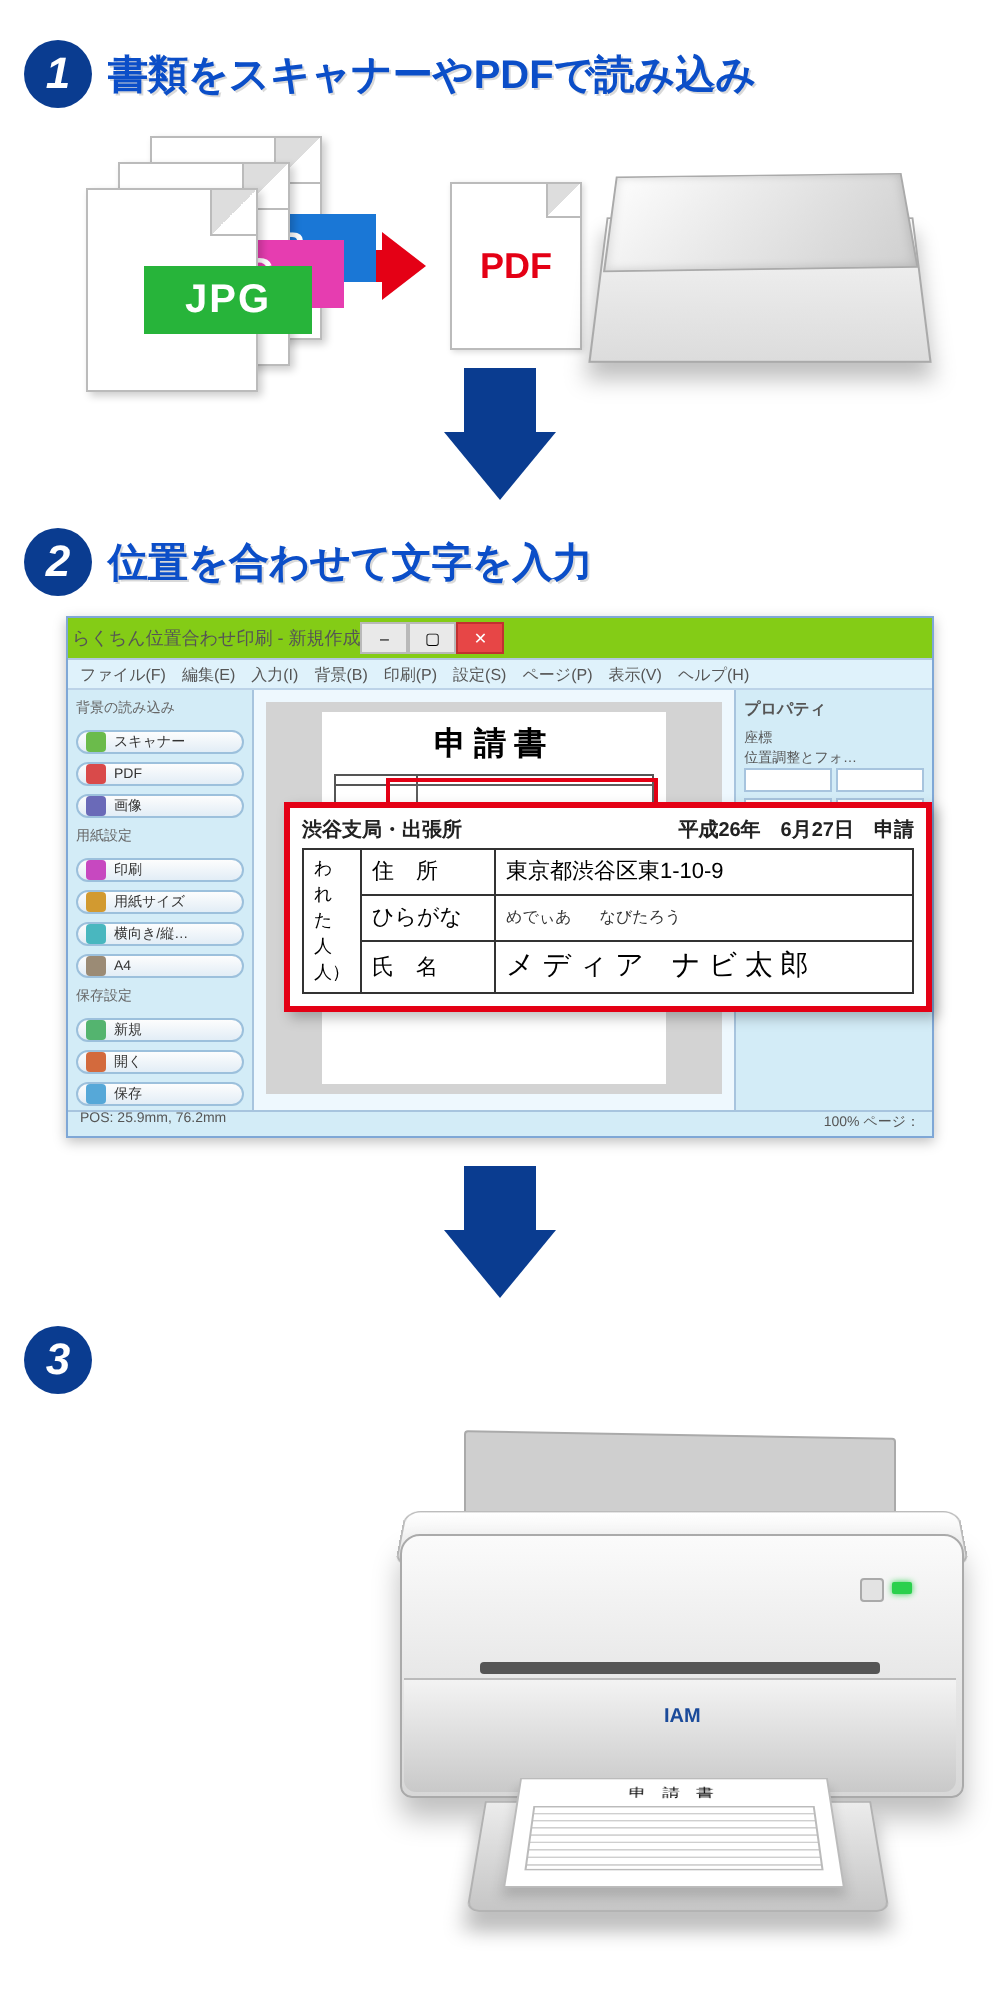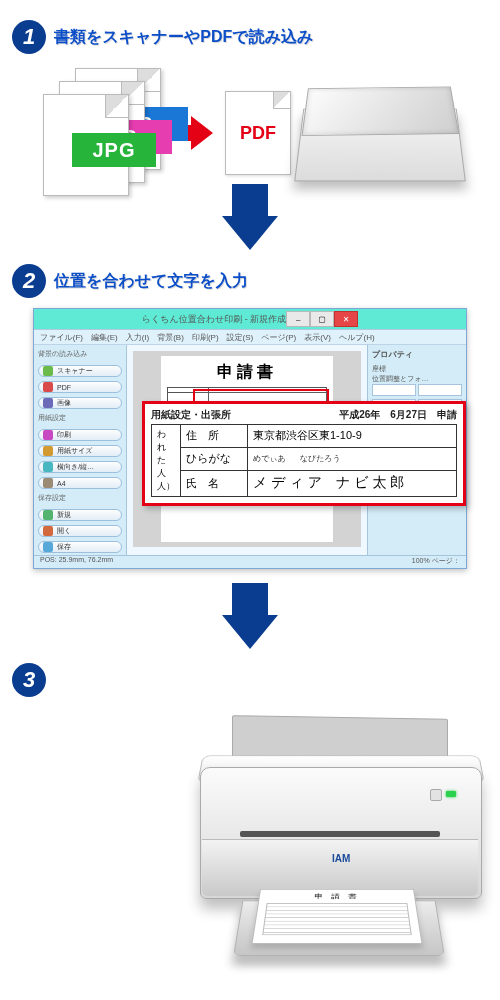--- a/index.html
+++ b/index.html
@@ -28,21 +28,21 @@
     display: flex; align-items: center; justify-content: center;
   }
   .step-badge span {
     color: #fff;
     font-weight: 700;
     font-size: 22px;
     font-style: italic;
   }
   .step-title {
     color: #0b4ec8;
-    font-size: 16px;
+    font-size: 20px;
     font-weight: 700;
     text-shadow: 1px 1px 0 rgba(0,0,0,0.15);
     white-space: nowrap;
   }
 
   
   .down-arrow {
     margin: 18px auto 14px auto;
     width: 0; height: 0;
     border-left: 28px solid transparent;
@@ -168,23 +168,23 @@
     width: 432px;
     margin: 10px auto 0 auto;
     border: 1px solid #7fa7d6;
     background: #dff2fb;
     box-shadow: 0 2px 6px rgba(0,0,0,0.25);
     font-size: 8px;
     position: relative;
   }
   .app-titlebar {
     height: 20px;
-    background: #5eead4;
+    background: #84cc16;
     border-bottom: 1px solid #b2c8df;
-    display: flex; align-items: center; justify-content: center;
+    display: flex; align-items: center; justify-content: flex-start;
     padding: 0 2px;
   }
   .app-titlebar .title { color: #555; font-size: 9px; }
   .win-btns { display: flex; gap: 0; }
   .win-btn {
     width: 22px; height: 14px; border: 1px solid #b9b9b9;
     display: flex; align-items: center; justify-content: center;
     font-size: 8px; background: #e9e9e9;
   }
   .win-btn.close { background: #e74646; color: #fff; border-color: #c23030; }
@@ -604,21 +604,21 @@
     </div>
   </div>
 
   <div class="app-status">
     <span>POS: 25.9mm, 76.2mm</span>
     <span>100% ページ：</span>
   </div>
 
   <div class="callout">
     <div class="top-line">
-      <span>用紙設定・出張所</span>
+      <span>渋谷支局・出張所</span>
       <span>平成26年　6月27日　申請</span>
     </div>
     <table>
       <tbody>
           <tr>
         <td class="vlab" rowspan="3">
           <span>われた人</span><br>
           <span>人）</span>
         </td>
         <td class="hlab">住　所</td>

